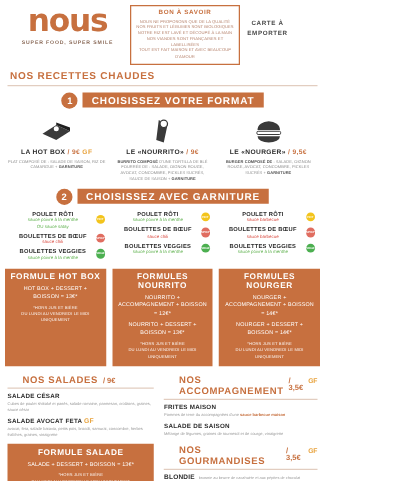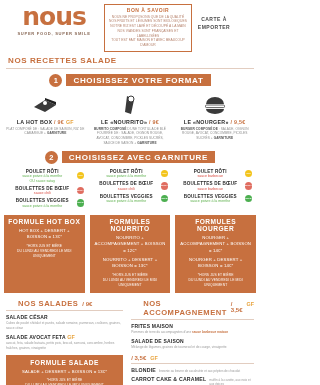--- a/index.html
+++ b/index.html
@@ -131,21 +131,21 @@
       <div class="bs-line">NOS VIANDES SONT FRANÇAISES ET LABELLISÉES</div>
       <div class="bs-line">TOUT EST FAIT MAISON ET AVEC BEAUCOUP D'AMOUR</div>
     </div>
 
     <div class="carte">
       <div>CARTE À</div>
       <div>EMPORTER</div>
     </div>
   </div>
 
-  <div class="recettes">NOS RECETTES SALADE</div>
+  <div class="recettes">NOS RECETTES CHAUDES</div>
   <div class="hr-top"></div>
 
   <div class="step-row">
     <div class="step-num">1</div>
     <div class="step-label">CHOISISSEZ VOTRE FORMAT</div>
   </div>
 
   <div class="formats">
 
     <div class="fmt">
@@ -352,20 +352,21 @@
           <span>Pommes de terre du accompagnées d'une </span><b>sauce barbecue maison</b>
         </div>
       </div>
 
       <div class="item">
         <div class="item-name">SALADE DE SAISON</div>
         <div class="item-desc">Mélange de légumes, graines de tournesol et de courge, vinaigrette</div>
       </div>
 
       <div class="sec-head" style="margin-top:5px">
+        <span class="sec-title">NOS GOURMANDISES</span>
         <span class="sec-price">/ 3,5€</span>
         <span class="sec-gf">GF</span>
       </div>
       <div class="sec-rule"></div>
 
       <div class="gourm-item">
         <span class="gourm-name">BLONDIE</span>
         <span class="gourm-desc">brownie au beurre de cacahuète et aux pépites de chocolat</span>
       </div>
       <div class="gourm-item">

